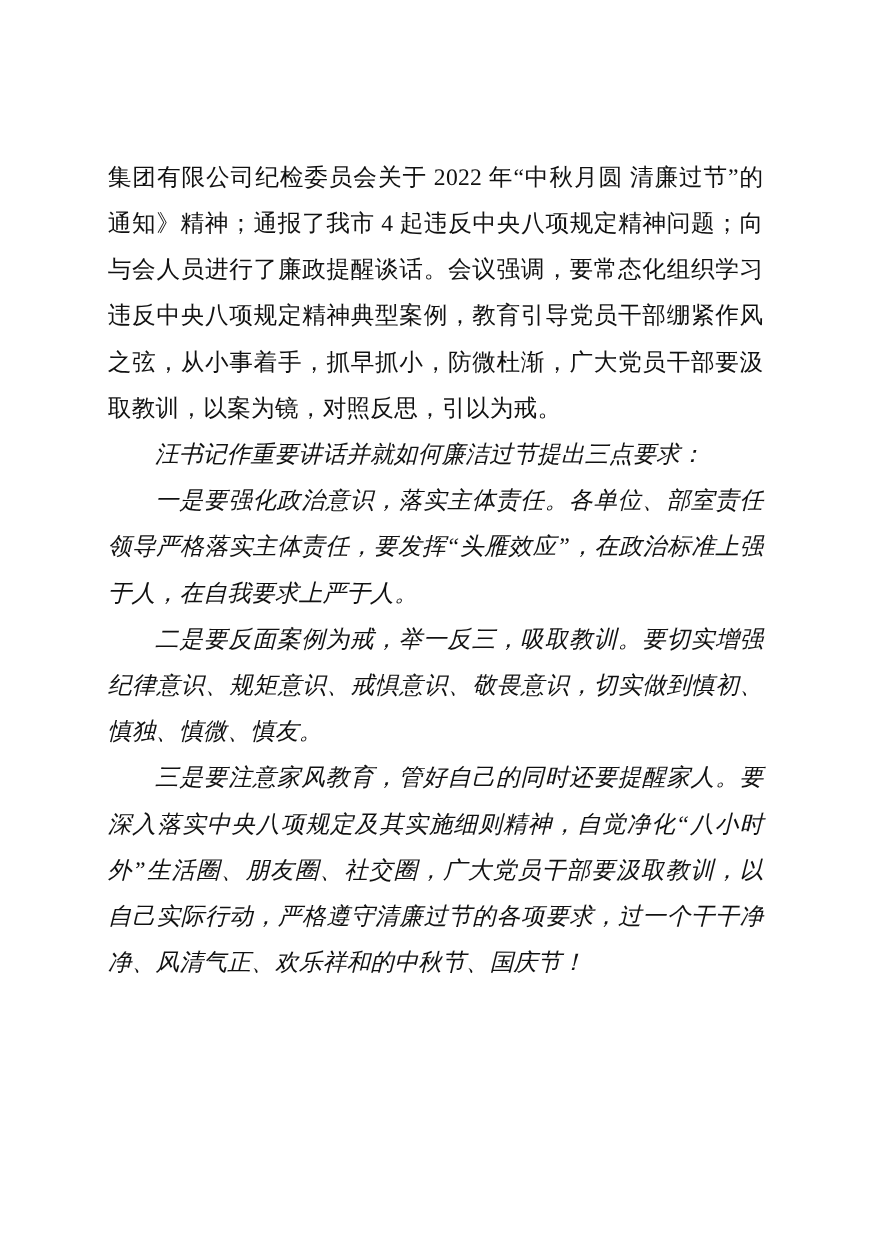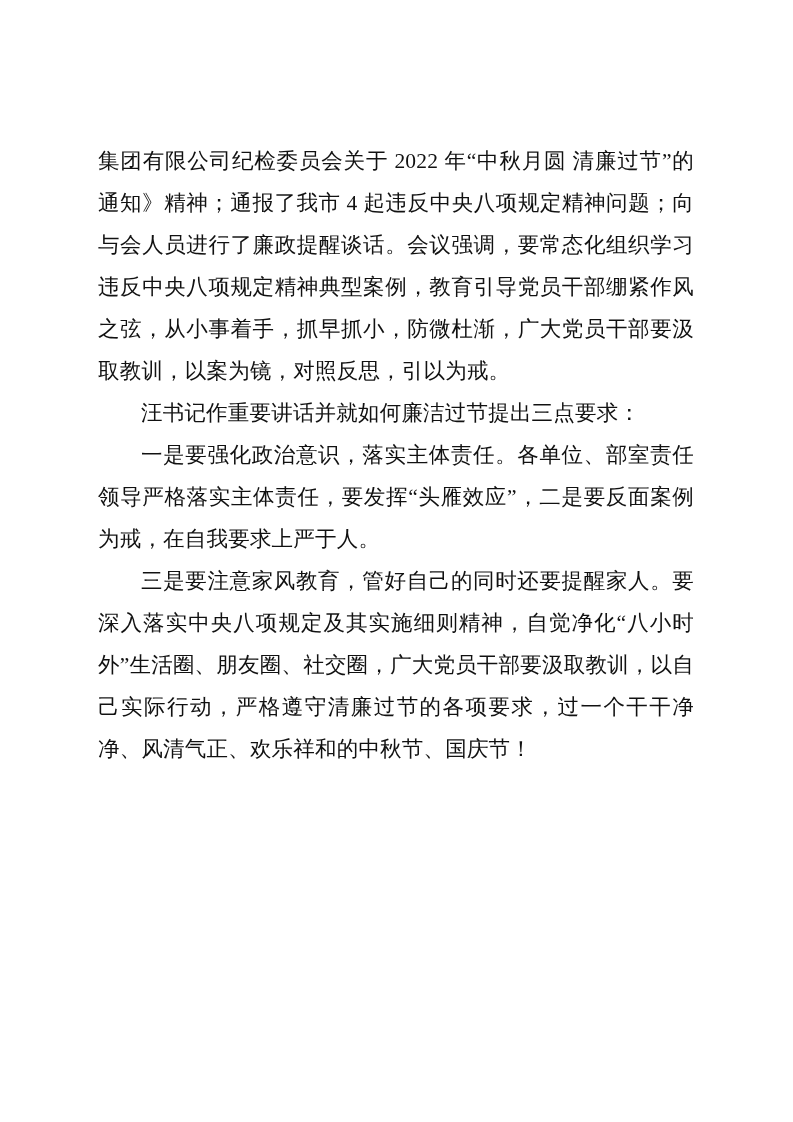--- a/index.html
+++ b/index.html
@@ -30,28 +30,30 @@
     letter-spacing: 0.2px;
     color: #111111;
   }
   .para {
     margin: 0 0 0 0;
     text-align: justify;
     text-justify: inter-ideograph;
   }
   .para.indent {
     text-indent: 2em;
+    font-style: italic;
   }
   .para + .para {
     margin-top: 0px;
   }
 </style>
 </head>
 <body>
 
 <div class="page">
   <div class="doc-body">
     <p class="para">集团有限公司纪检委员会关于 2022 年“中秋月圆 清廉过节”的通知》精神；通报了我市 4 起违反中央八项规定精神问题；向与会人员进行了廉政提醒谈话。会议强调，要常态化组织学习违反中央八项规定精神典型案例，教育引导党员干部绷紧作风之弦，从小事着手，抓早抓小，防微杜渐，广大党员干部要汲取教训，以案为镜，对照反思，引以为戒。</p>
     <p class="para indent">汪书记作重要讲话并就如何廉洁过节提出三点要求：</p>
-    <p class="para indent">一是要强化政治意识，落实主体责任。各单位、部室责任领导严格落实主体责任，要发挥“头雁效应”，二是要反面案例为戒，在自我要求上严于人。</p>
+    <p class="para indent">一是要强化政治意识，落实主体责任。各单位、部室责任领导严格落实主体责任，要发挥“头雁效应”，在政治标准上强于人，在自我要求上严于人。</p>
+    <p class="para indent">二是要反面案例为戒，举一反三，吸取教训。要切实增强纪律意识、规矩意识、戒惧意识、敬畏意识，切实做到慎初、慎独、慎微、慎友。</p>
     <p class="para indent">三是要注意家风教育，管好自己的同时还要提醒家人。要深入落实中央八项规定及其实施细则精神，自觉净化“八小时外”生活圈、朋友圈、社交圈，广大党员干部要汲取教训，以自己实际行动，严格遵守清廉过节的各项要求，过一个干干净净、风清气正、欢乐祥和的中秋节、国庆节！</p>
   </div>
 </div>
 
 </body></html>

